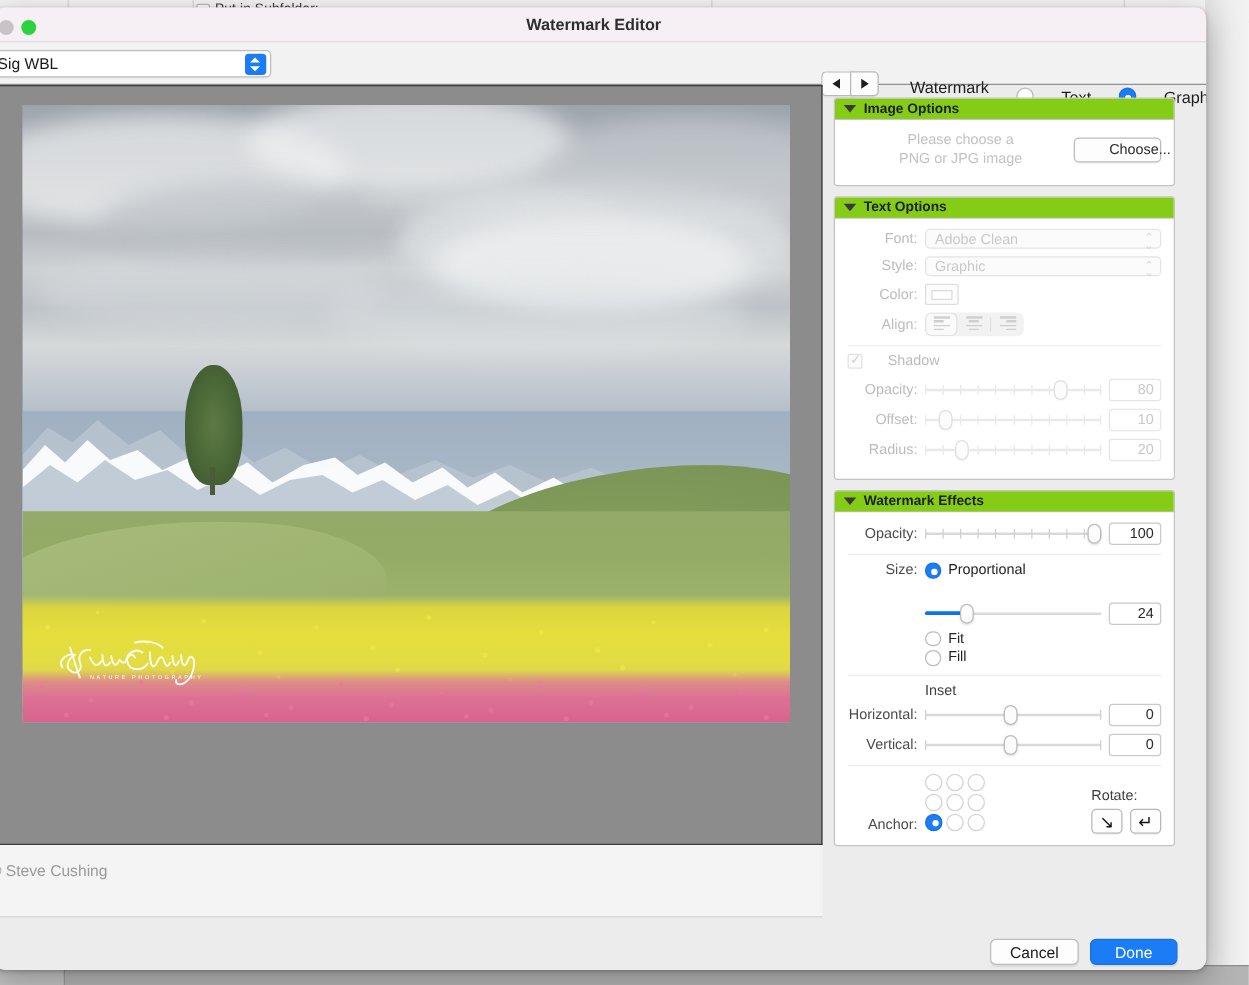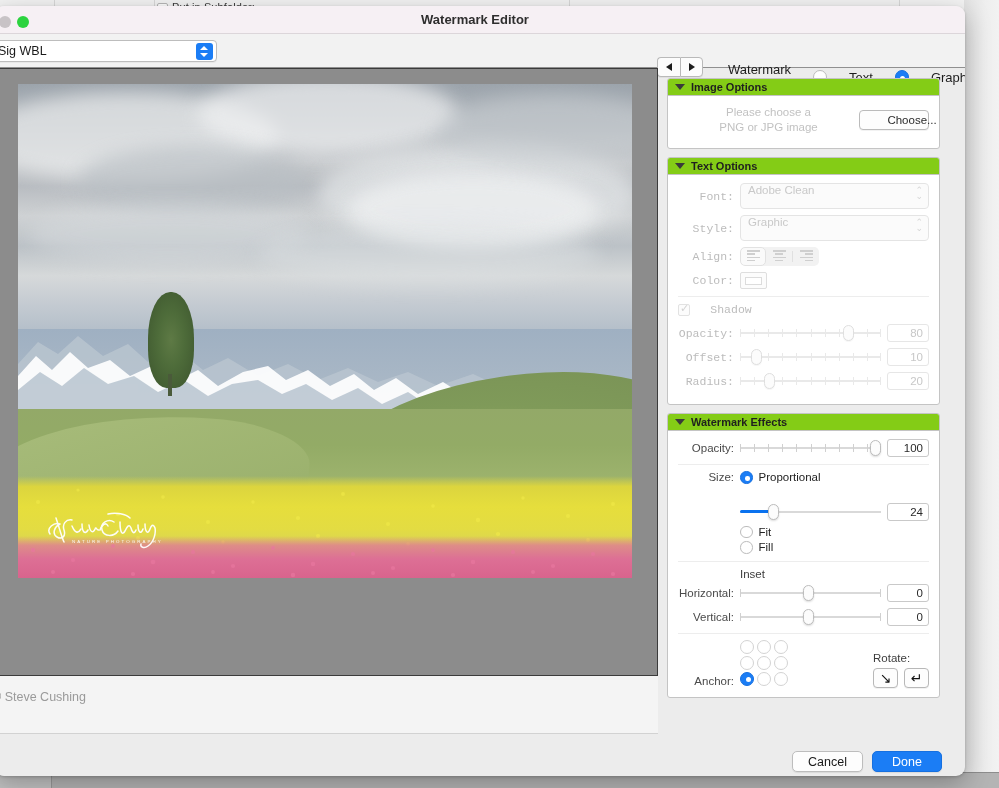--- a/index.html
+++ b/index.html
@@ -187,38 +187,38 @@
     display: flex; align-items: center; padding-left: 7px; gap: 6px;
     border-radius: 2px 2px 0 0;
   }
   .disclosure { width: 0; height: 0; border-left: 5px solid transparent;
     border-right: 5px solid transparent; border-top: 6px solid #3a3a3a; }
   .group-title { font-size: 11px; font-weight: bold; color: #1f1f1f; }
   .group-body { padding: 8px 10px 10px 10px; }
 
   .row { display: flex; align-items: center; margin-bottom: 6px; }
   .lbl { font-size: 11.5px; color: #4a4a4a; text-align: right; padding-right: 6px; flex: 0 0 auto; }
-  .lbl.dim { color: #bcbcbc; font-family: Liberation Mono, monospace; }
+  .lbl.dim { color: #bcbcbc; }
 
   
   #image-options-body { display: flex; align-items: center; padding: 9px 10px 13px 10px; }
   #choose-hint { flex: 1; text-align: center; font-size: 11.5px; color: #c2c2c2; line-height: 15px; }
   #choose-btn {
     width: 70px; height: 20px; background: #fdfdfd; border: 1px solid #bbbbbb;
     border-radius: 4px; font-size: 11.5px; color: #2a2a2a;
     display: flex; align-items: center; justify-content: center;
     box-shadow: 0 1px 0 rgba(0,0,0,.05);
     padding-left: 36px;
   }
 
   
   #text-options-body { padding: 8px 10px 8px 10px; opacity: 1; }
   .combo {
-    height: 26px; background: #fbfbfb; border: 1px solid #e4e4e4; border-radius: 4px;
-    position: relative; display: flex; align-items: flex-start;
+    height: 16px; background: #fbfbfb; border: 1px solid #e4e4e4; border-radius: 4px;
+    position: relative; display: flex; align-items: flex-end;
   }
   .combo span { font-size: 11.5px; color: #c9c9c9; padding-left: 7px; }
   .combo .chev { position: absolute; right: 5px; top: 3px; font-size: 9px; color: #d5d5d5; line-height: 6px; }
 
   .segbar { display: flex; background: #f2f2f2; border-radius: 5px; overflow: hidden; }
   .seg { width: 26px; height: 19px; display: flex; align-items: center; justify-content: center; }
   .seg.sel { background: #fafafa; border: 1px solid #e2e2e2; border-radius: 5px; }
   .seg .bars { width: 13px; }
   .seg .bars i { display: block; height: 1.6px; background: #cfcfcf; margin-bottom: 1.6px; }
   .segdiv { width: 1px; height: 11px; background: #e0e0e0; align-self: center; }
@@ -487,20 +487,27 @@
 
         <div class="row">
           <div class="lbl dim" style="width:62px">Style:</div>
           <div class="combo" style="flex:1">
             <span>Graphic</span>
             <span class="chev">⌃<br>⌄</span>
           </div>
         </div>
 
         <div class="row">
+          <div class="lbl dim" style="width:62px">Color:</div>
+          <div id="color-swatch">
+              <i></i>
+            </div>
+        </div>
+
+        <div class="row">
           <div class="lbl dim" style="width:62px">Align:</div>
           <div class="segbar">
             <div class="seg sel">
               <span class="bars">
                   <i style="width:13px"></i>
                   <i style="width:8px"></i>
                   <i style="width:13px"></i>
                   <i style="width:8px"></i>
                 </span>
             </div>
@@ -517,27 +524,20 @@
               <span class="bars">
                   <i style="width:13px"></i>
                   <i style="width:8px;margin-left:5px"></i>
                   <i style="width:13px"></i>
                   <i style="width:8px;margin-left:5px"></i>
                 </span>
             </div>
           </div>
         </div>
 
-        <div class="row">
-          <div class="lbl dim" style="width:62px">Color:</div>
-          <div id="color-swatch">
-              <i></i>
-            </div>
-        </div>
-
         <div class="divider"></div>
 
         <div class="row" style="margin-bottom:8px">
           <div class="check on"></div>
           <div class="lbl dim" style="width:88px;text-align:center">Shadow</div>
         </div>
 
         <div class="row">
           <div class="lbl dim" style="width:62px">Opacity:</div>
           <div class="slider">

